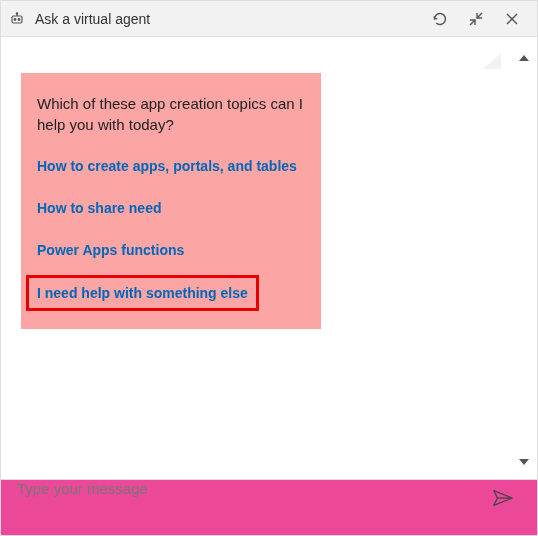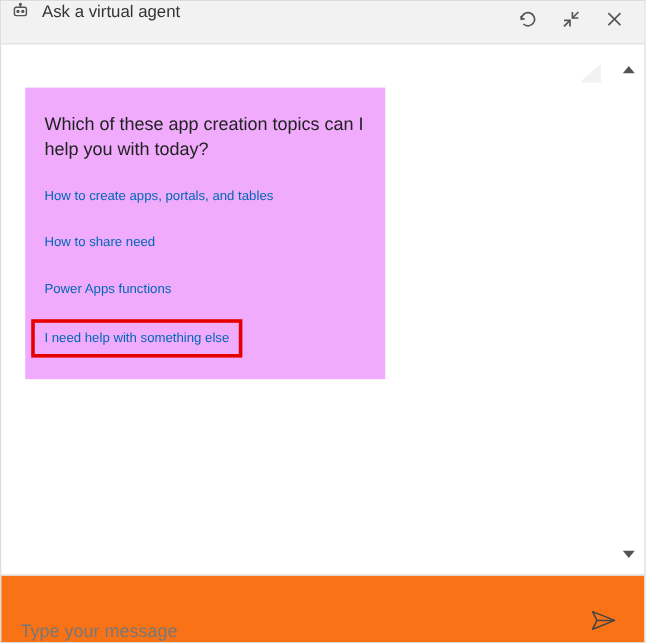--- a/index.html
+++ b/index.html
@@ -8,20 +8,21 @@
       width: 538px;
       height: 536px;
       background: #ffffff;
       display: flex;
       flex-direction: column;
       border: 1px solid #ddd;
       position: relative;
     }
     .titlebar {
       display: flex;
+      align-items: center;
       height: 36px;
       padding: 0 8px;
       background: #f2f2f2;
       border-bottom: 1px solid #e0e0e0;
     }
     .titlebar .bot-icon {
       width: 16px;
       height: 16px;
       margin-right: 10px;
       display: flex;
@@ -71,53 +72,54 @@
       border-right: 5px solid transparent;
       border-top: 6px solid #555;
     }
     .bubble-tail {
       position: absolute;
       top: 16px;
       right: 36px;
       color: #d9d9d9;
     }
     .card {
-      background: #f0abfc;
+      background: #fca5a5;
       padding: 20px 16px 14px 16px;
       width: 300px;
       margin-top: 28px;
     }
     .prompt-text {
       font-size: 15px;
       color: #222;
       line-height: 1.4;
       margin-bottom: 22px;
     }
     .option {
       display: block;
-      font-size: 11px;
+      font-size: 14px;
       color: #0067b8;
       margin-bottom: 24px;
       cursor: pointer;
       line-height: 1.3;
+      font-weight: bold;
     }
     .option:last-child { margin-bottom: 4px; }
     .highlight {
       display: inline-block;
       border: 3px solid #e60000;
       padding: 6px 8px;
       margin: -9px -11px 4px -11px;
     }
     .input-bar {
       border-top: 1px solid #ddd;
       display: flex;
-      align-items: flex-end;
+      align-items: flex-start;
       padding: 0 16px;
       height: 56px;
-      background: #f97316;
+      background: #ec4899;
     }
     .input-field {
       flex: 1;
       border: none;
       outline: none;
       font-size: 15px;
       color: #333;
       background: transparent;
     }
     .input-field::placeholder { color: #777; }

